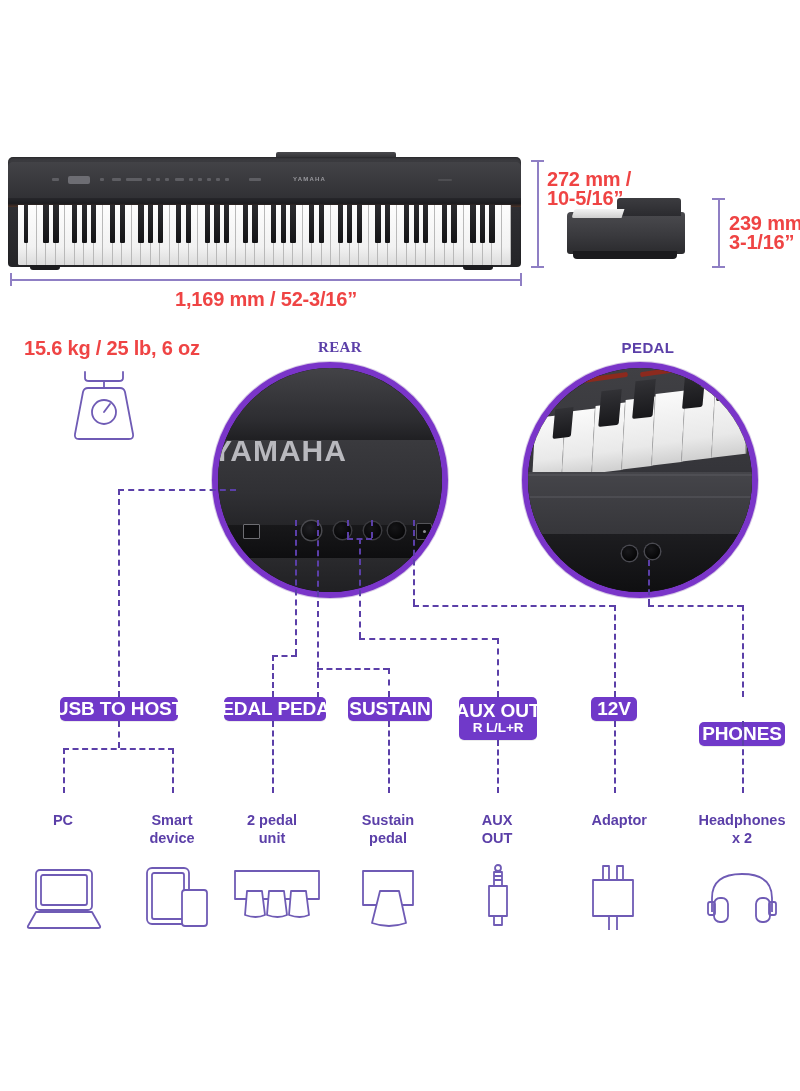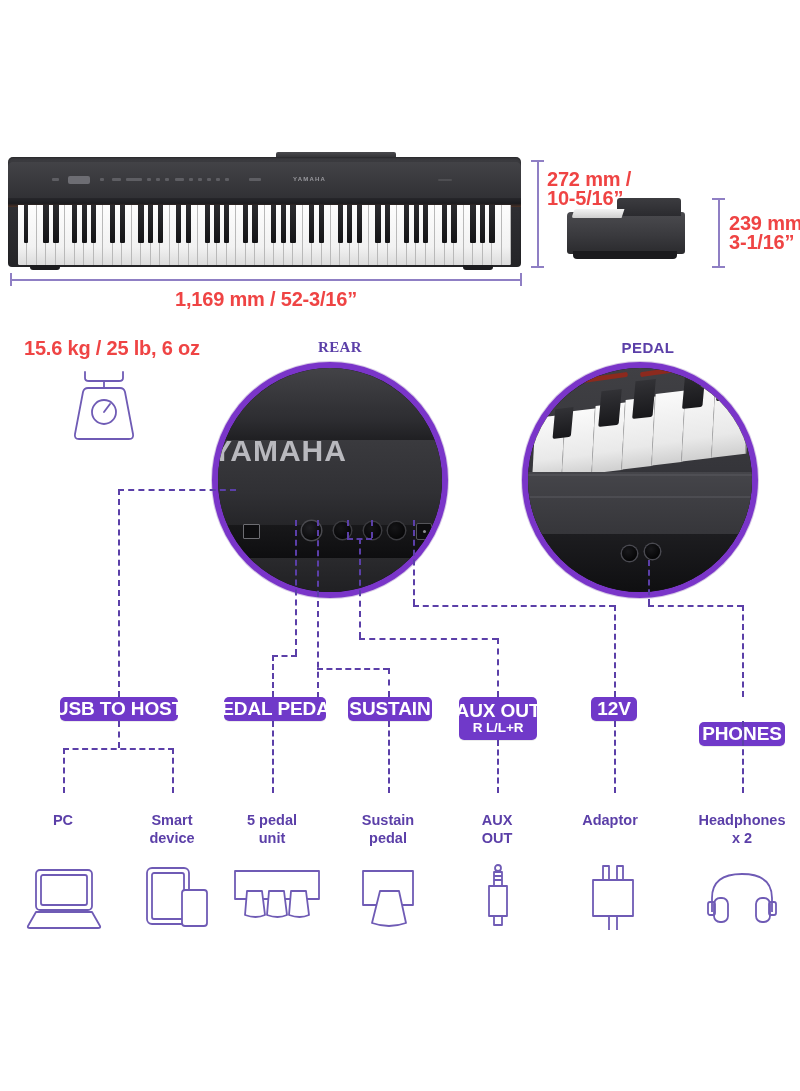--- a/index.html
+++ b/index.html
@@ -430,32 +430,32 @@
 <div class="dash-v" style="left:742px;top:721px;height:72px;"></div>
 
 <div class="devcap" style="left:3px;top:811px;width:120px;">
   <div>PC</div>
 </div>
 <div class="devcap" style="left:112px;top:811px;width:120px;">
   <div>Smart</div>
   <div>device</div>
 </div>
 <div class="devcap" style="left:212px;top:811px;width:120px;">
-  <div>5 pedal</div>
+  <div>2 pedal</div>
   <div>unit</div>
 </div>
 <div class="devcap" style="left:328px;top:811px;width:120px;">
   <div>Sustain</div>
   <div>pedal</div>
 </div>
 <div class="devcap" style="left:437px;top:811px;width:120px;">
   <div>AUX</div>
   <div>OUT</div>
 </div>
-<div class="devcap" style="left:550px;top:811px;width:120px;">
+<div class="devcap" style="left:527px;top:811px;width:120px;text-align:right;">
   <div>Adaptor</div>
 </div>
 <div class="devcap" style="left:680px;top:811px;width:124px;">
   <div>Headphones</div>
   <div>x 2</div>
 </div>
 
 <div class="devicon" style="left:24px;top:868px;">
   <svg width="80" height="62" viewBox="0 0 80 62" fill="none" stroke="#6f5bb5" stroke-width="1.8" stroke-linejoin="round">
     <rect x="12" y="2" width="56" height="40" rx="4"></rect>

